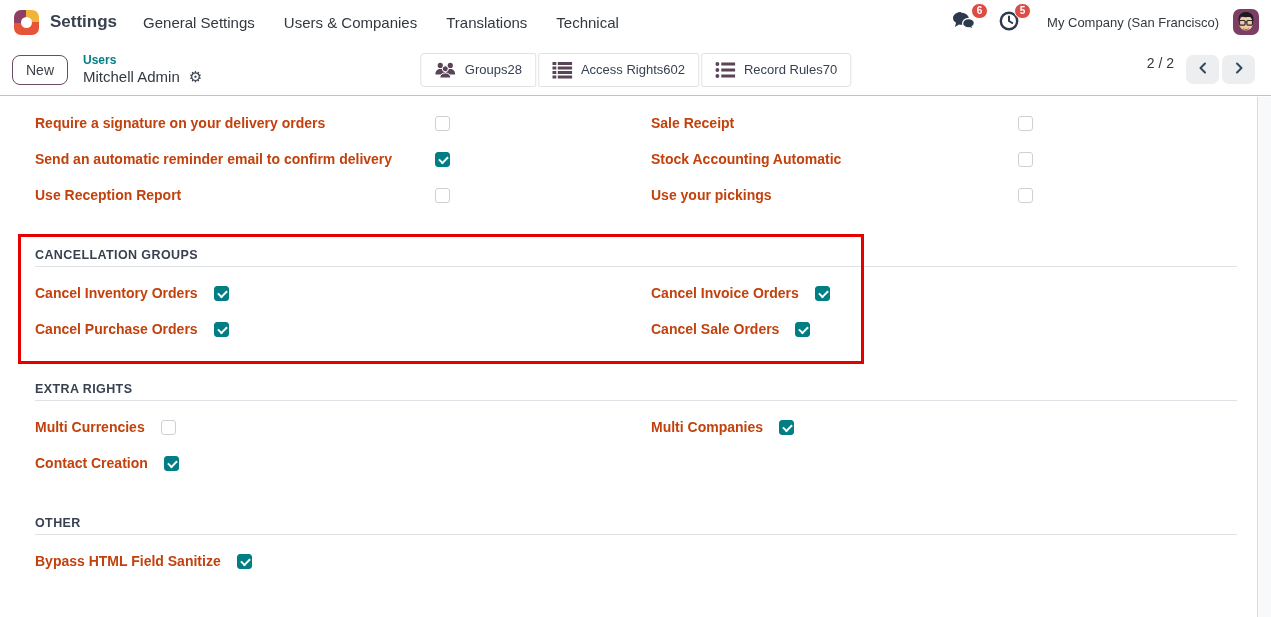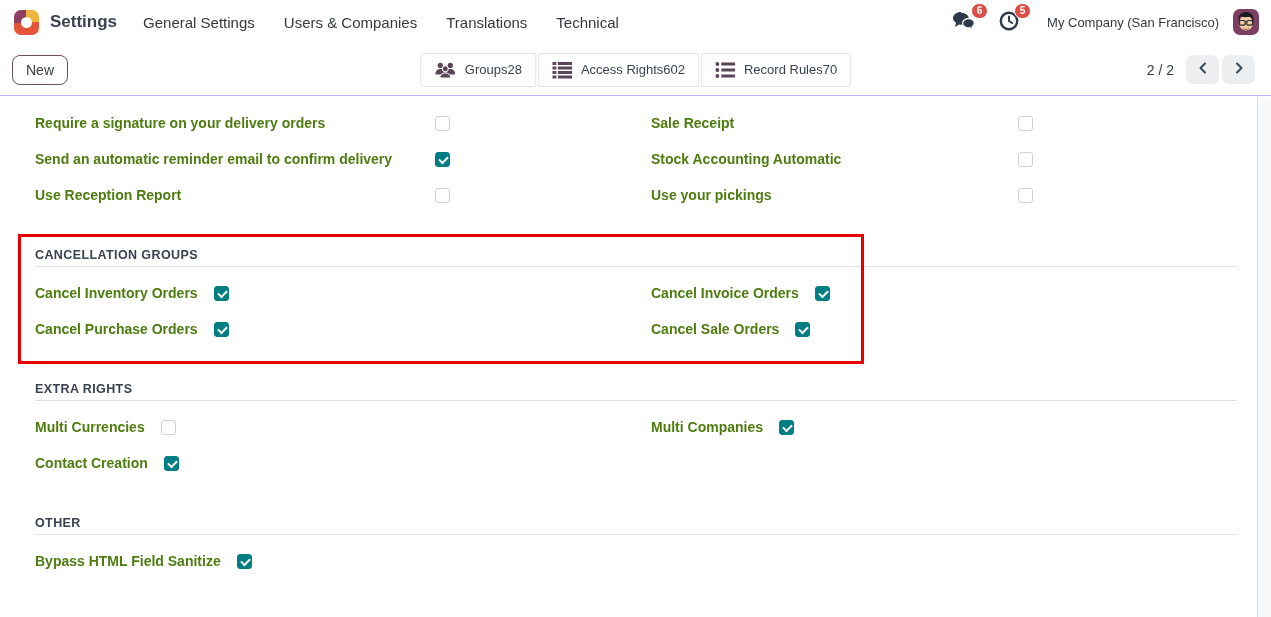--- a/index.html
+++ b/index.html
@@ -40,34 +40,34 @@
   .stat-buttons { position:absolute; left:50%; top:9px; transform:translateX(-50%);
     display:flex; gap:2px; }
   .stat-btn { display:flex; align-items:center; gap:9px; height:34px; padding:2px 13px;
     background:#fff; border:1px solid #dfe1e5; border-radius:2px; cursor:pointer; font-family:inherit; }
   .stat-btn:first-child { border-radius:4px 2px 2px 4px; }
   .stat-btn:last-child { border-radius:2px 4px 4px 2px; }
   .stat-text { display:flex; flex-direction:row; align-items:flex-start; line-height:1.18;
     font-size:13px; color:#374151; }
   .stat-icon svg { display:block; }
 
-  .pager { margin-left:auto; display:flex; align-items:center; gap:12px; }
+  .pager { margin-left:auto; display:flex; align-items:flex-start; gap:12px; }
   .pager-text { font-size:14px; color:#33393f; white-space:nowrap; }
   .pager-btns { display:flex; gap:3px; }
   .pager-btn { width:33px; height:29px; background:#eceef0; border:none; border-radius:7px;
     display:flex; align-items:center; justify-content:center; cursor:pointer; }
 
   
   .content { position:absolute; top:97px; left:0; right:14px; bottom:0; padding:8px 20px 0 35px; }
   .scroll-strip { position:absolute; top:97px; right:0; bottom:0; width:14px;
     background:#f8f9fa; border-left:1px solid #dadce0; cursor:pointer; }
 
   .top-grid, .section-grid { display:grid; grid-template-columns:616px 1fr; }
   .setting-row { height:36px; display:flex; align-items:center; }
-  .setting-label { font-size:14px; font-weight:700; color:#4d7c0f; }
+  .setting-label { font-size:14px; font-weight:700; color:#c2410c; }
   .top-grid .col-left .setting-label { width:400px; }
   .top-grid .col-right .setting-label { width:367px; }
   .setting-row.inline .setting-label { width:auto; margin-right:16px; }
 
   .checkbox { width:15px; height:15px; border:1px solid #cdd0d4; border-radius:3px;
     background:#fff; position:relative; cursor:pointer; flex:0 0 auto; }
   .checkbox.checked { background:#017e84; border-color:#017e84; }
   .checkbox.checked::after { content:""; position:absolute; left:3px; top:3px;
     width:7px; height:4px; border-left:2px solid #fff; border-bottom:2px solid #fff;
     transform:rotate(-45deg); }
@@ -119,20 +119,27 @@
         <rect x="13.9" y="11.5" width="5.6" height="4.6" rx="1" fill="none" stroke="#2b2b33" stroke-width="1.2"></rect>
         <path d="M12.1 13 h1.8" stroke="#2b2b33" stroke-width="1.2"></path>
         <path d="M10 19.5 c2 1.4 4 1.4 6 0" stroke="#9c6b4f" stroke-width="1" fill="none"></path>
       </svg>
     </div>
   </div>
 </div>
 
 <div class="control-panel">
   <button class="btn-new">New</button>
+  <div class="breadcrumb">
+    <span class="bc-parent">Users</span>
+    <span class="bc-current-row">
+      <span class="bc-current">Mitchell Admin</span>
+      <span class="gear">⚙</span>
+    </span>
+  </div>
 
   <div class="stat-buttons">
     <button class="stat-btn">
       <span class="stat-icon">
         <svg width="22" height="18" viewBox="0 0 22 18" fill="#5a4457">
           <circle cx="6" cy="4.4" r="2.6"></circle>
             <circle cx="16" cy="4.4" r="2.6"></circle>
           <path d="M1.2 12.6c0-2.6 2.2-4.6 4.8-4.6s4.8 2 4.8 4.6v.9H1.2z"></path>
           <path d="M11.2 12.6c0-2.6 2.2-4.6 4.8-4.6s4.8 2 4.8 4.6v.9h-9.6z"></path>
           <circle cx="11" cy="7.8" r="3" stroke="#fff" stroke-width="1"></circle>

